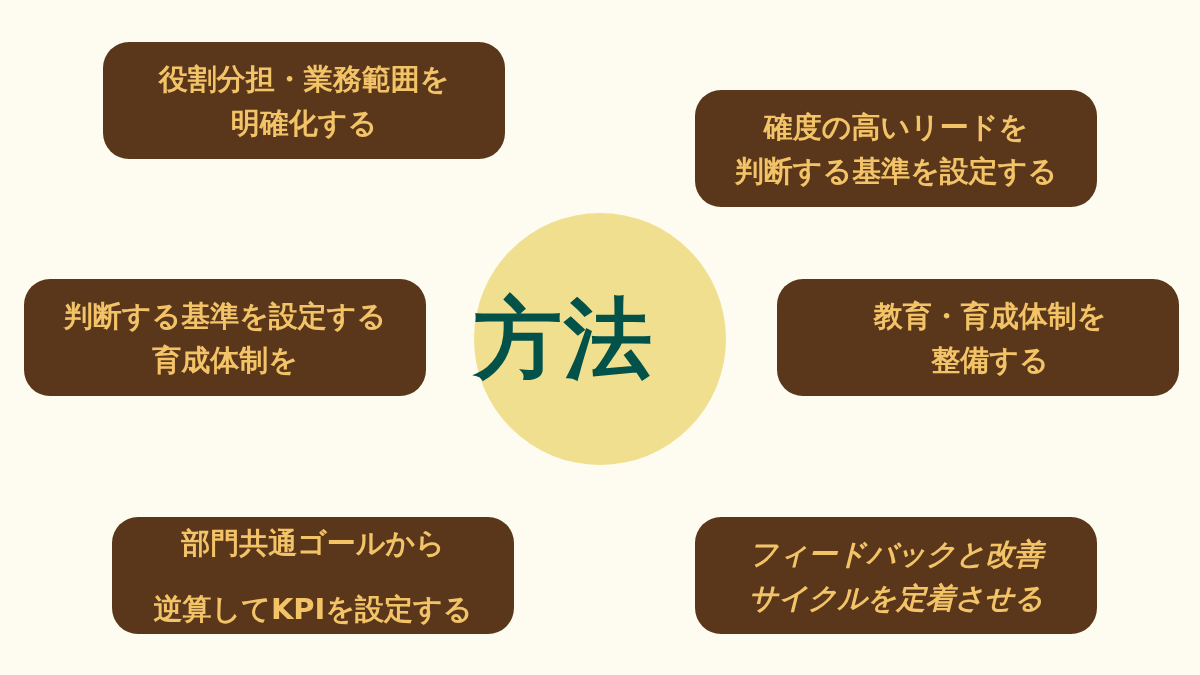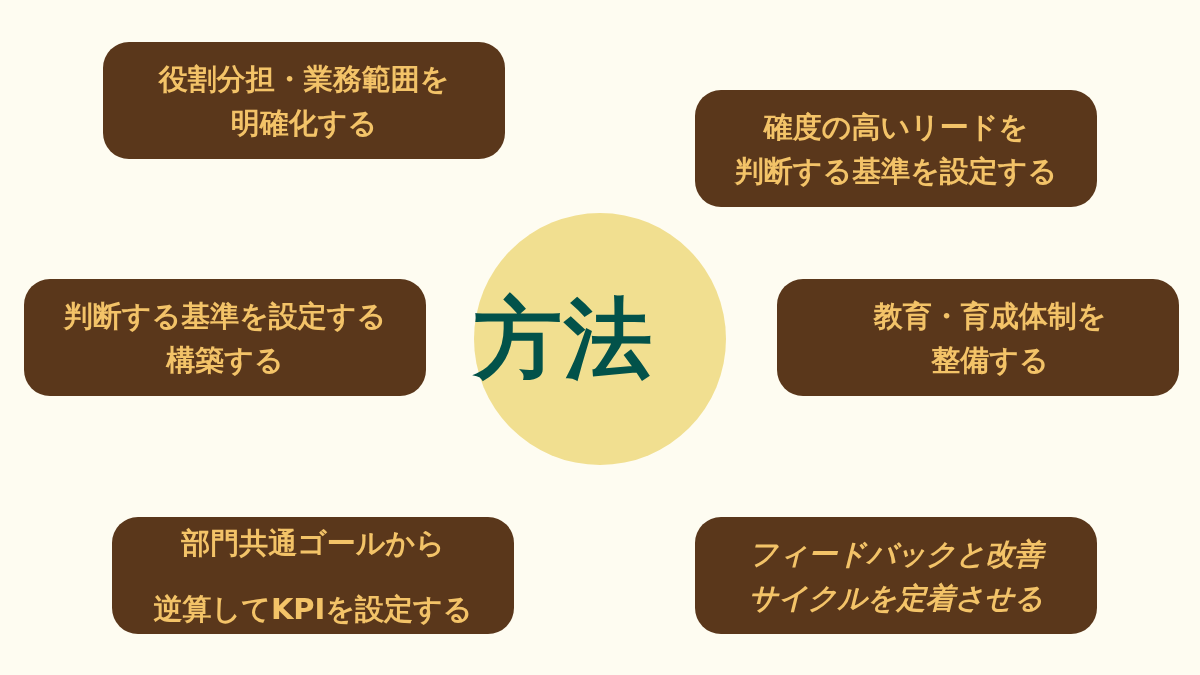--- a/index.html
+++ b/index.html
@@ -48,21 +48,21 @@
   <span>明確化する</span>
 </div>
 
 <div class="box" style="left:695px; top:42px;margin-top:48px;">
   <span>確度の高いリードを</span>
   <span>判断する基準を設定する</span>
 </div>
 
 <div class="box" style="left:24px; top:279px;">
   <span>判断する基準を設定する</span>
-  <span>構築する</span>
+  <span>育成体制を</span>
 </div>
 
 <div class="box" style="left:777px; top:279px;padding-left:24px;">
   <span>教育・育成体制を</span>
   <span>整備する</span>
 </div>
 
 <div class="box" style="left:112px; top:517px;gap:22px;">
   <span>部門共通ゴールから</span>
   <span>逆算してKPIを設定する</span>

